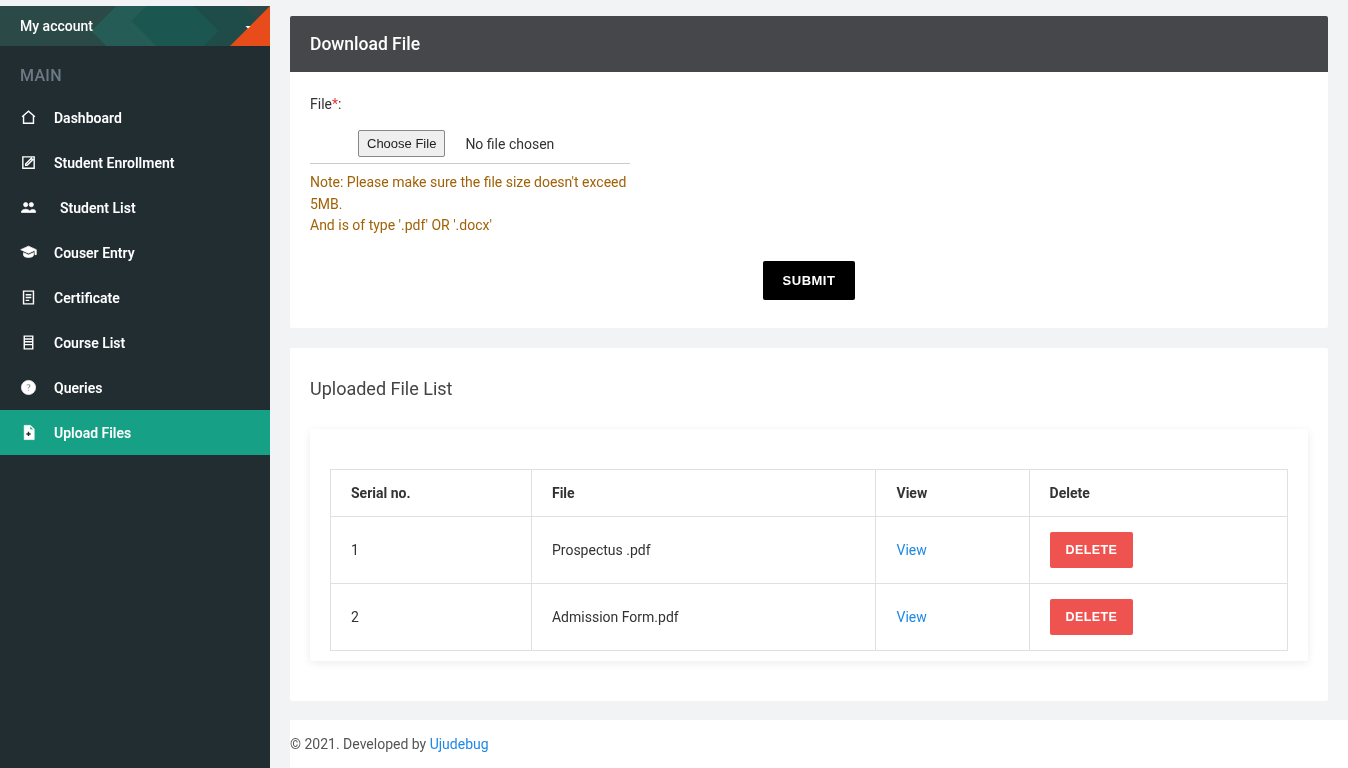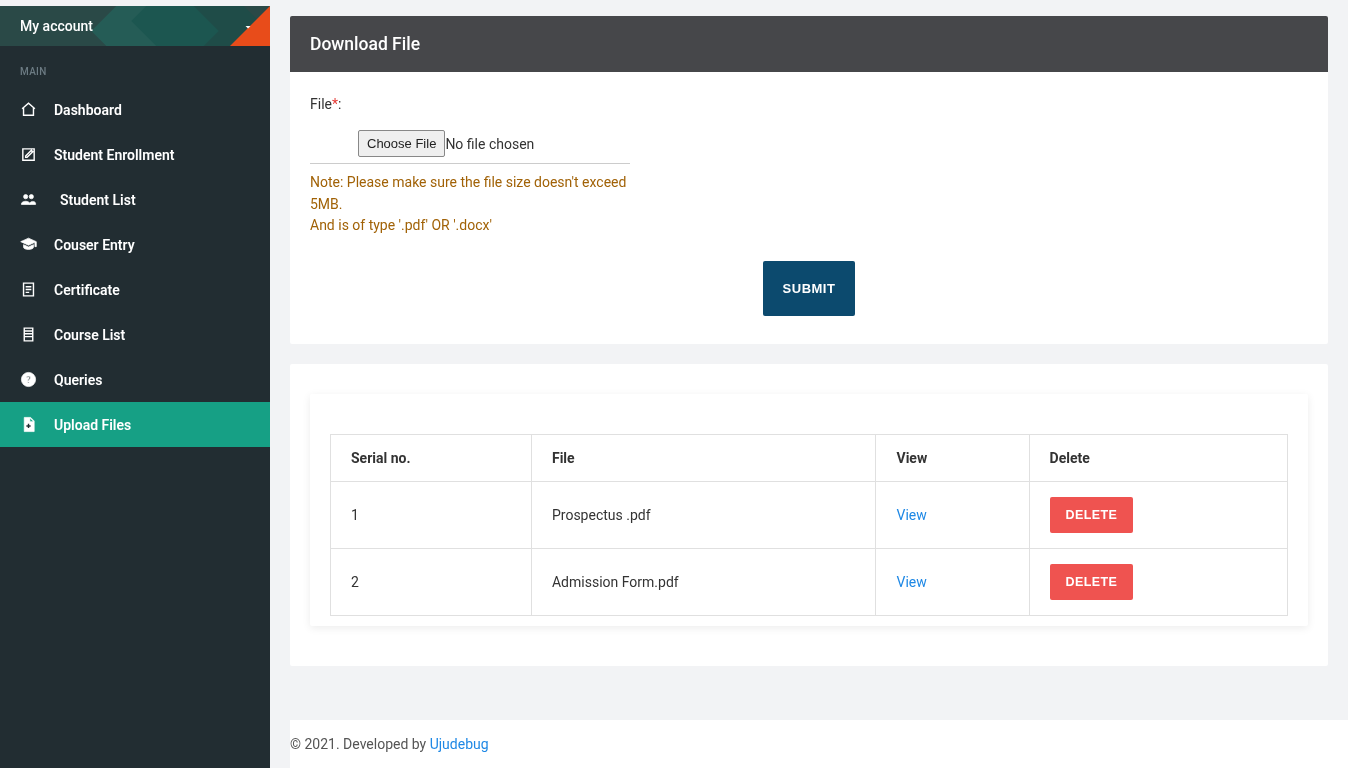--- a/index.html
+++ b/index.html
@@ -59,21 +59,21 @@
 }
 .account-caret {
   position: absolute;
   right: 16px;
   top: 14px;
   z-index: 2;
 }
 .account-caret svg { width: 12px; height: 12px; fill: #fff; }
 .section-label {
   color: #6c7b83;
-  font-size: 10px;
+  font-size: 16px;
   font-weight: 500;
   padding: 20px 20px 10px 20px;
   letter-spacing: 0.3px;
 }
 .nav-item {
   display: flex;
   align-items: center;
   height: 45px;
   padding-left: 20px;
   color: #fff;
@@ -109,21 +109,21 @@
 }
 .card-body { padding: 24px 20px 28px 20px; }
 .file-label { font-size: 14px; color: #323232; margin-bottom: 18px; }
 .file-label .req { color: #e53935; }
 .file-row {
   width: 320px;
   border-bottom: 1px solid #ccc;
   padding-bottom: 6px;
   display: flex;
   align-items: center;
-  gap: 0;
+  gap: 20px;
   padding-left: 48px;
 }
 .choose-btn {
   background: #efefef;
   border: 1px solid #888;
   border-radius: 2px;
   padding: 5px 8px;
   font-size: 13px;
   color: #222;
   cursor: pointer;
@@ -131,24 +131,24 @@
 .nofile { font-size: 14px; color: #333; }
 .note {
   color: #a16207;
   font-size: 14px;
   line-height: 1.55;
   margin-top: 8px;
   max-width: 320px;
 }
 .submit-row { text-align: center; margin-top: 24px; }
 .submit-btn {
-  background: #0c4a6e;
+  background: #000000;
   color: #fff;
   border: none;
-  padding: 20px 20px;
+  padding: 12px 20px;
   font-size: 13px;
   font-weight: 700;
   letter-spacing: 0.5px;
   border-radius: 2px;
   cursor: pointer;
 }
 .card2 { background: #fff; border-radius: 2px; padding: 30px 20px 40px 20px; }
 .card2-title { font-size: 18px; color: #444; font-weight: 400; margin-bottom: 30px; }
 .inner-panel {
   background: #fff;
@@ -293,20 +293,21 @@
         <span>Note: Please make sure the file size doesn't exceed 5MB.</span><br>
         <span>And is of type '.pdf' OR '.docx'</span>
       </div>
       <div class="submit-row">
         <button class="submit-btn">SUBMIT</button>
       </div>
     </div>
   </div>
 
   <div class="card2">
+    <div class="card2-title">Uploaded File List</div>
     <div class="inner-panel">
       <table class="data">
         <thead>
           <tr>
             <th style="width:21%">Serial no.</th>
             <th style="width:36%">File</th>
             <th style="width:16%">View</th>
             <th>Delete</th>
           </tr>
         </thead>

